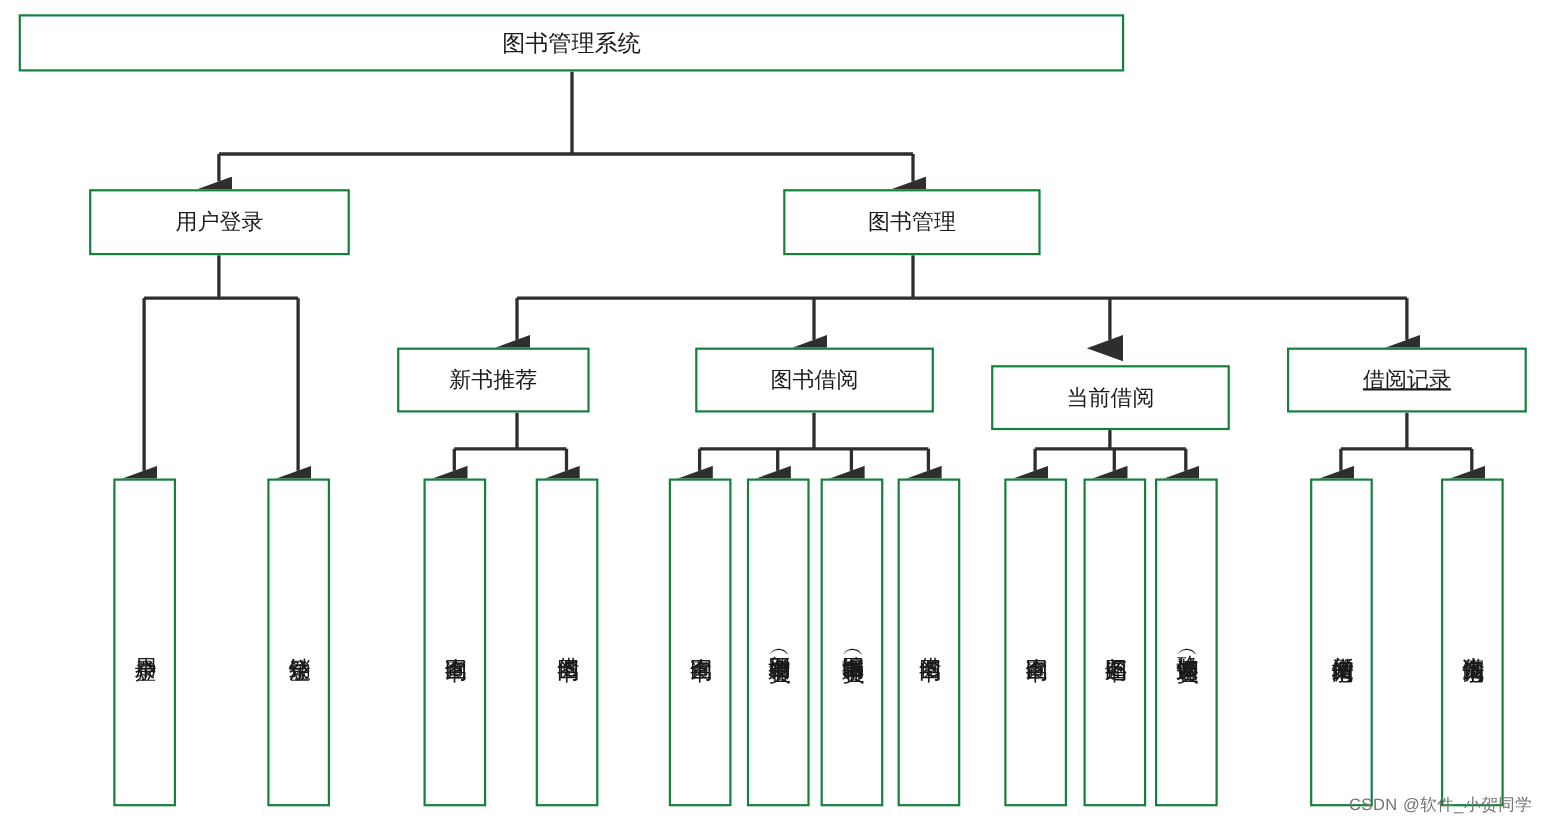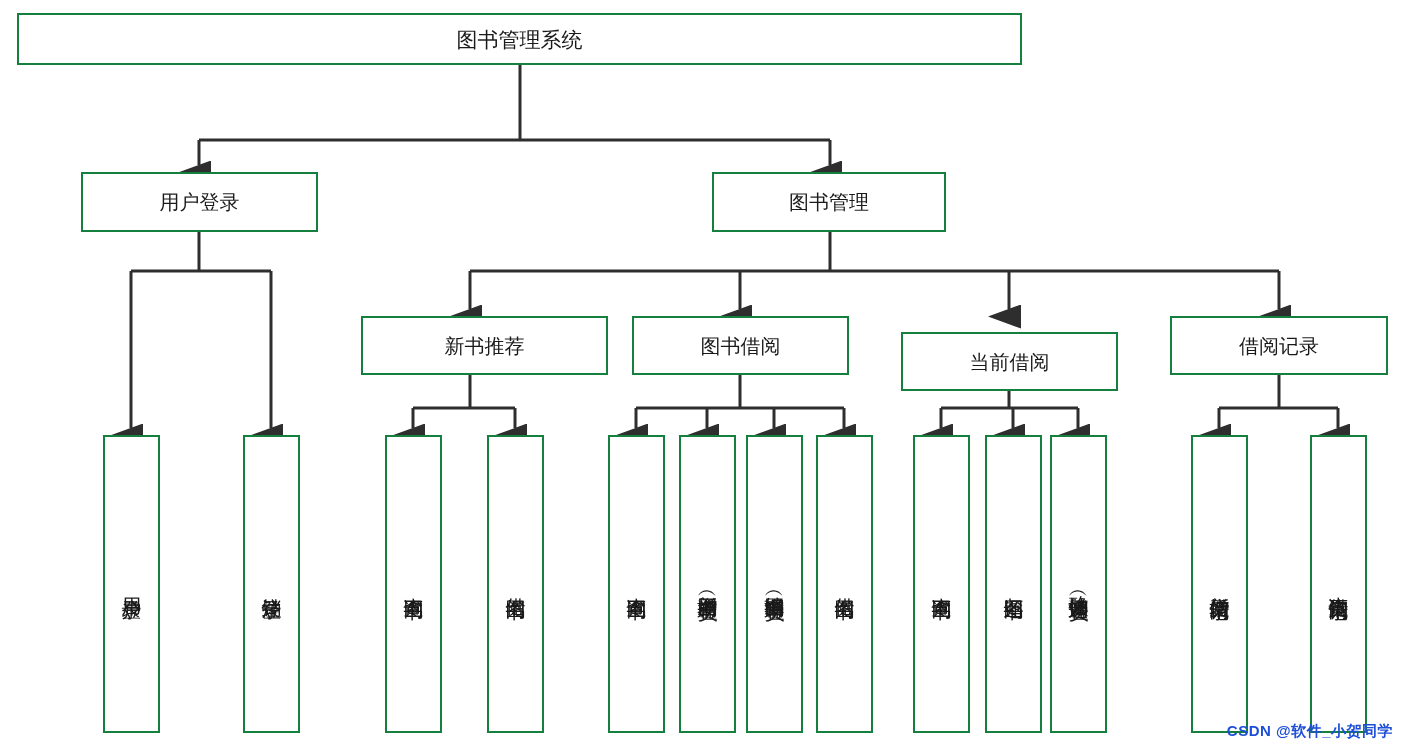--- a/index.html
+++ b/index.html
@@ -54,25 +54,24 @@
     line-height:1.16;
     letter-spacing:1px;
     white-space:nowrap;
     text-align:center;
   }
   .watermark{
     position:absolute;
     right:12px;
     bottom:6px;
     font-size:15px;
-    color:#1d4ed8;
+    color:#737373;
     white-space:nowrap;
     z-index:3;
     letter-spacing:.5px;
-    font-weight:bold;
   }
 </style>
 </head>
 <body>
 
 <div id="canvas">
 
   <svg id="wires" viewBox="0 0 1405 747" width="1405" height="747" xmlns="http://www.w3.org/2000/svg">
     <defs>
       <marker id="arrow" markerWidth="12" markerHeight="12" refX="1.5" refY="4" orient="auto" markerUnits="strokeWidth">
@@ -127,30 +126,30 @@
     <span class="label-h">图书管理系统</span>
   </div>
 
   <div class="node branch" style="left: 81px; top: 172px; width: 237px; height: 60px;">
     <span class="label-h">用户登录</span>
   </div>
   <div class="node branch" style="left: 712px; top: 172px; width: 234px; height: 60px; text-align: center;">
     <span class="label-h">图书管理</span>
   </div>
 
-  <div class="node branch" style="left: 361px; top: 316px; width: 247px; height: 59px;">
+  <div class="node branch" style="left: 361px; top: 316px; width: 175px; height: 59px;">
     <span class="label-h">新书推荐</span>
   </div>
   <div class="node branch" style="left: 632px; top: 316px; width: 217px; height: 59px; align-items: center;">
     <span class="label-h">图书借阅</span>
   </div>
   <div class="node branch" style="left: 901px; top: 332px; width: 217px; height: 59px;">
     <span class="label-h">当前借阅</span>
   </div>
-  <div class="node branch" style="left: 1170px; top: 316px; width: 218px; height: 59px;">
+  <div class="node branch" style="left: 1170px; top: 316px; width: 218px; height: 59px; text-decoration: underline;">
     <span class="label-h">借阅记录</span>
   </div>
 
   <div class="node leaf" style="left: 103px; top: 435px; width: 57px; height: 298px;">
     <span class="label-v">用户登录</span>
   </div>
   <div class="node leaf" style="left: 243px; top: 435px; width: 57px; height: 298px;">
     <span class="label-v">注销登录</span>
   </div>
   <div class="node leaf" style="left: 385px; top: 435px; width: 57px; height: 298px;">

